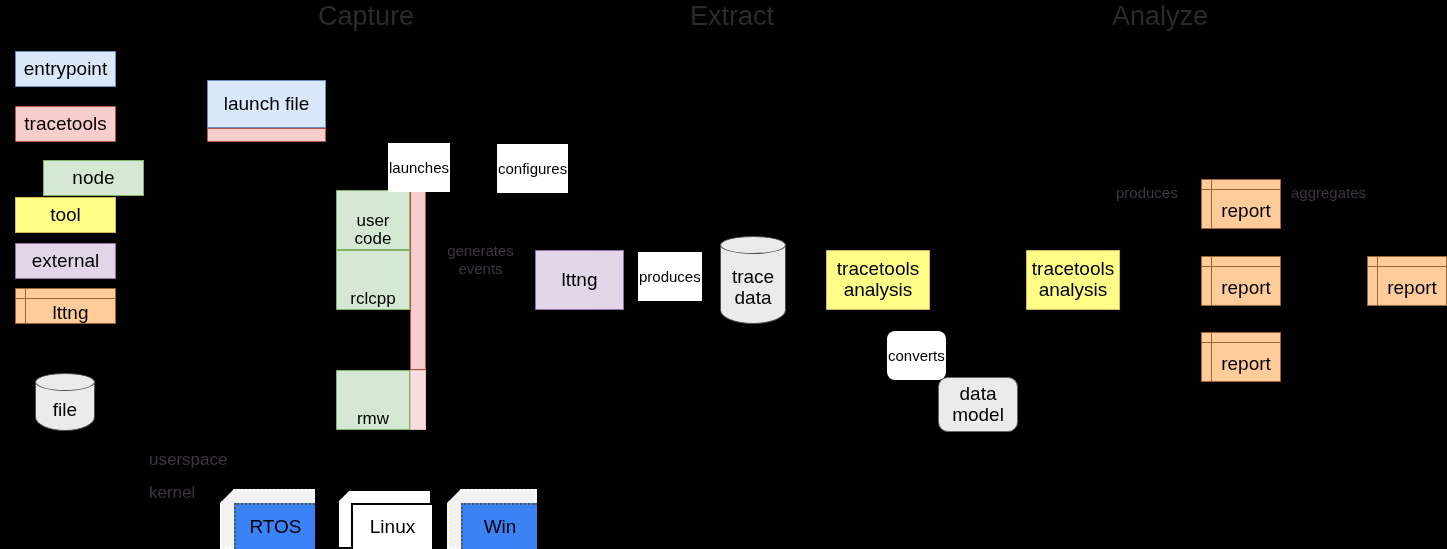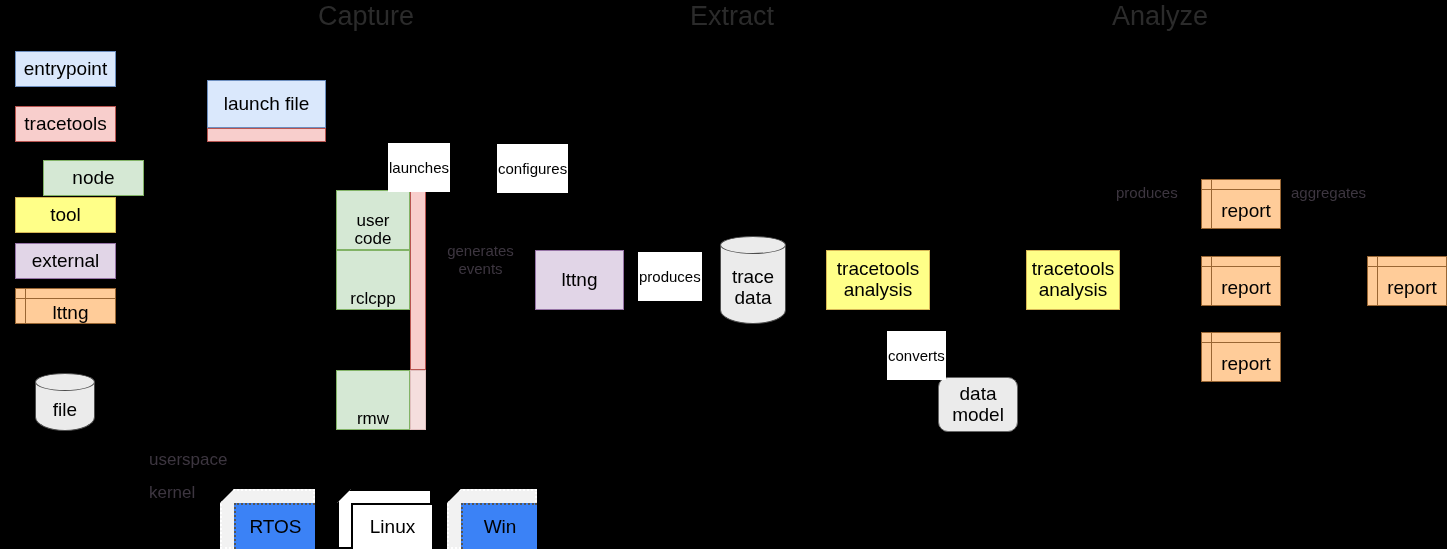--- a/index.html
+++ b/index.html
@@ -304,21 +304,21 @@
 
   <div class="edge-label" style="left:497px; top:144px;">configures</div>
 
   <div class="dim-label" style="left:438px; top:242px; width:85px;">
     <span style="white-space: pre-line;">generates
 events</span>
   </div>
 
   <div class="edge-label" style="left:638px; top:252px;">produces</div>
 
-  <div class="edge-label" style="left:887px; top:331px;">converts</div>
+  <div class="edge-label" style="left:887px; top:331px;border-radius:8px;">converts</div>
 
   <div class="dim-label left" style="left:1116px; top:184px;">produces</div>
 
   <div class="dim-label left" style="left:1291px; top:184px;">aggregates</div>
 
   <div class="dim-label left" style="left:149px; top:450px; font-size:17px;">userspace</div>
   <div class="dim-label left" style="left:149px; top:483px; font-size:17px;">kernel</div>
 
   <div class="cube dashed" style="left:220px; top:489px; width:95px; height:60px;">
     <div class="cube-shell"></div>

